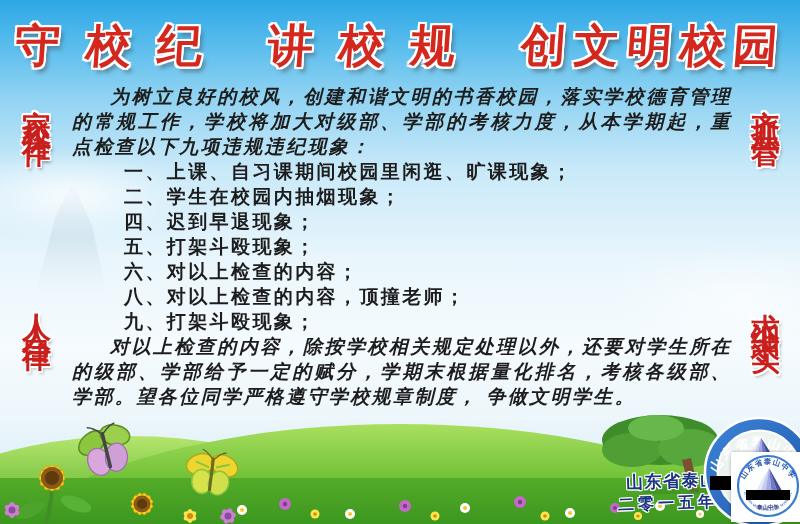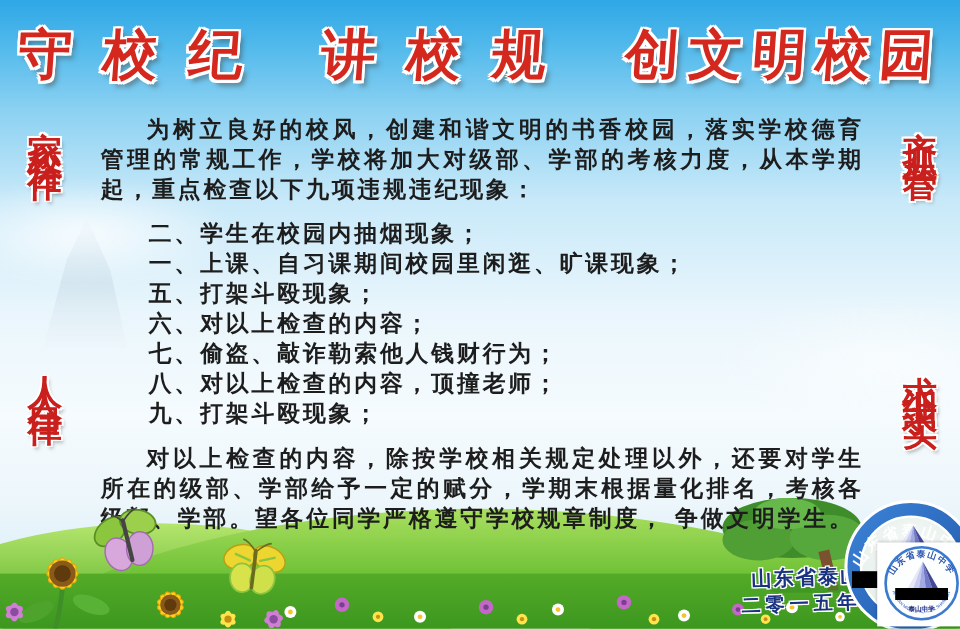--- a/index.html
+++ b/index.html
@@ -23,21 +23,21 @@
   .title-part.tight{letter-spacing:8px;}
   
   .vslogan{position:absolute;writing-mode:vertical-rl;text-orientation:upright;
     font-size:29px;font-weight:900;color:#c9201d;letter-spacing:10px;z-index:3;
     text-shadow:-1.5px -1.5px 0 #fff,1.5px -1.5px 0 #fff,-1.5px 1.5px 0 #fff,1.5px 1.5px 0 #fff,0 -1.5px 0 #fff,0 1.5px 0 #fff,2px 3px 3px rgba(90,90,90,.45);}
   .vs-lt{left:17px;top:86px;} .vs-lb{left:17px;top:290px;}
   .vs-rt{left:746px;top:86px;} .vs-rb{left:746px;top:290px;}
   
   .body-text{position:absolute;left:72px;top:84px;width:660px;z-index:5;
     color:#1d1d1d;font-size:19px;font-weight:700;letter-spacing:2.4px;line-height:25px;}
-  .para{margin:12px;text-indent:2em;text-align:justify;}
+  .para{margin:0;text-indent:2em;text-align:justify;font-style:italic;}
   .rule-item{padding-left:52px;}
   
   .hill{position:absolute;border-radius:50% 50% 0 0 / 100% 100% 0 0;z-index:1;}
   .hill-main{left:-60px;top:424px;width:920px;height:200px;background:linear-gradient(180deg,#aadf5f 0%,#6ec136 28%,#4aa625 60%,#3f9c22 100%);}
   .hill-left{left:-130px;top:436px;width:520px;height:130px;background:linear-gradient(180deg,#b5e56e 0%,#62b72f 55%,#4aa625 100%);}
   .hill-right{left:480px;top:442px;width:440px;height:120px;background:linear-gradient(180deg,#9bd854 0%,#57ad2a 60%,#46a123 100%);}
   .ground-base{position:absolute;left:0;top:478px;width:800px;height:46px;background:linear-gradient(180deg,#54ab28,#3c971f);z-index:1;}
   .deco{position:absolute;z-index:6;}
   .tree{z-index:4;}
   .butterfly{z-index:7;}
@@ -80,25 +80,25 @@
     <ellipse cx="36" cy="42" rx="30" ry="17" fill="#4f9f35"></ellipse>
     <ellipse cx="94" cy="40" rx="32" ry="19" fill="#57a83c"></ellipse>
     <ellipse cx="60" cy="20" rx="28" ry="13" fill="#66b84a"></ellipse>
     <path d="M86,52 L94,84 L103,84 L95,50 Z" fill="#7a5230"></path>
     <ellipse cx="82" cy="83" rx="38" ry="5" fill="#3c8f25" opacity="0.6"></ellipse>
   </svg>
 
   <div class="body-text">
     <p class="para">为树立良好的校风，创建和谐文明的书香校园，落实学校德育管理的常规工作，学校将加大对级部、学部的考核力度，从本学期起，重点检查以下九项违规违纪现象：</p>
     <div>
+      <div class="rule-item">一、上课、自习课期间校园里闲逛、旷课现象；</div>
       <div class="rule-item">二、学生在校园内抽烟现象；</div>
-      <div class="rule-item">一、上课、自习课期间校园里闲逛、旷课现象；</div>
+      <div class="rule-item">四、迟到早退现象；</div>
       <div class="rule-item">五、打架斗殴现象；</div>
       <div class="rule-item">六、对以上检查的内容；</div>
-      <div class="rule-item">七、偷盗、敲诈勒索他人钱财行为；</div>
       <div class="rule-item">八、对以上检查的内容，顶撞老师；</div>
       <div class="rule-item">九、打架斗殴现象；</div>
     </div>
     <p class="para">对以上检查的内容，除按学校相关规定处理以外，还要对学生所在的级部、学部给予一定的赋分，学期末根据量化排名，考核各级部、学部。望各位同学严格遵守学校规章制度， 争做文明学生。</p>
   </div>
 
   <svg class="deco" style="left:0;top:430px;" width="260" height="94" viewBox="0 0 260 94">
     <path d="M52,60 Q50,80 46,94" stroke="#3f8f28" stroke-width="4" fill="none"></path>
     <ellipse cx="30" cy="80" rx="16" ry="7" fill="#4da32c" transform="rotate(-25 30 80)"></ellipse>
     <ellipse cx="76" cy="74" rx="16" ry="7" fill="#58b236" transform="rotate(20 76 74)"></ellipse>

